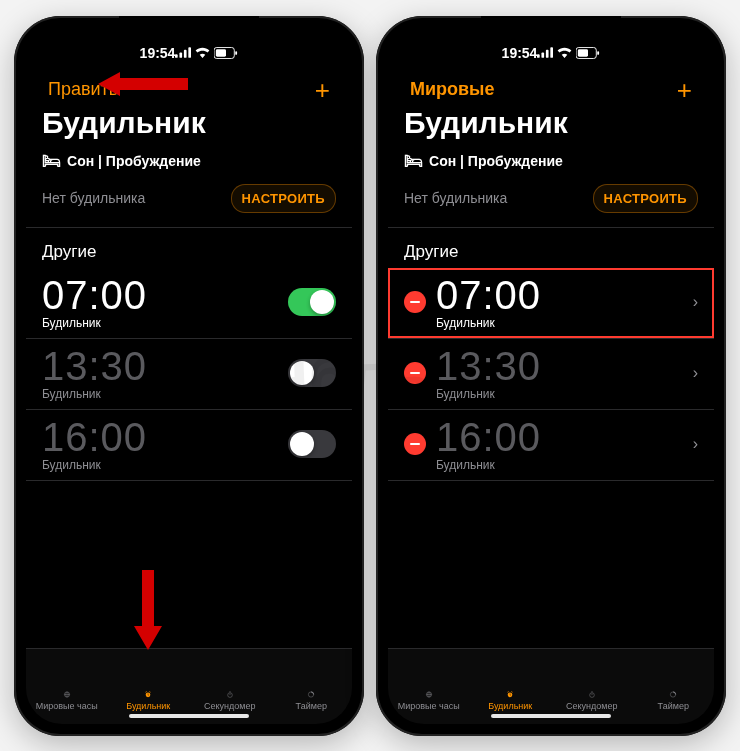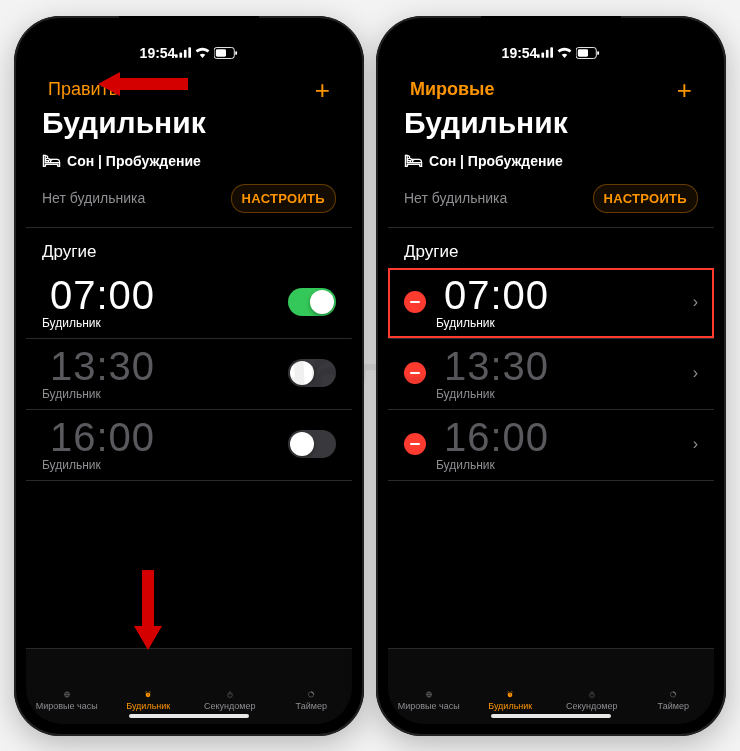--- a/index.html
+++ b/index.html
@@ -157,21 +157,21 @@
   }
   .alarm .minus::before {
     content: "";
     width: 10px;
     height: 2px;
     background: #fff;
     border-radius: 1px;
   }
   .alarm .chevron { color: var(--text-dim); font-size: 16px; flex-shrink: 0; }
   .alarm-main { flex: 1; }
-  .alarm-time { font-size: 40px; font-weight: 300; line-height: 1.05; letter-spacing: 1px; margin-left: 8px; }
+  .alarm-time { font-size: 40px; font-weight: 300; line-height: 1.05; letter-spacing: 1px; }
   .alarm-time.inactive { color: var(--text-off); }
   .alarm-label { font-size: 12px; color: #fff; }
   .alarm-label.inactive { color: var(--text-dim); }
   
   .switch {
     width: 48px;
     height: 28px;
     border-radius: 14px;
     position: relative;
     flex-shrink: 0;

